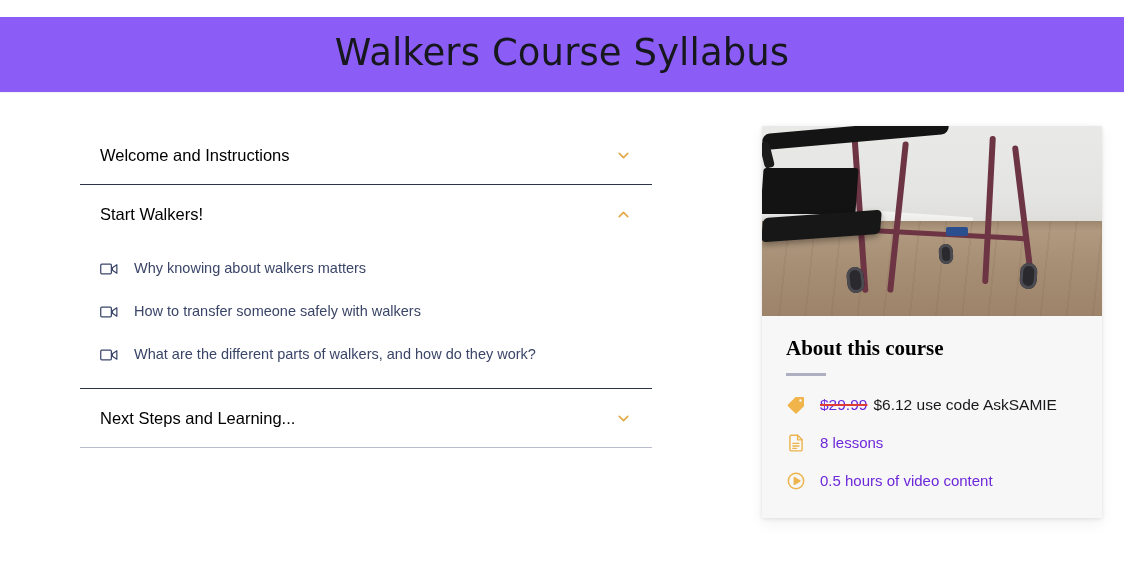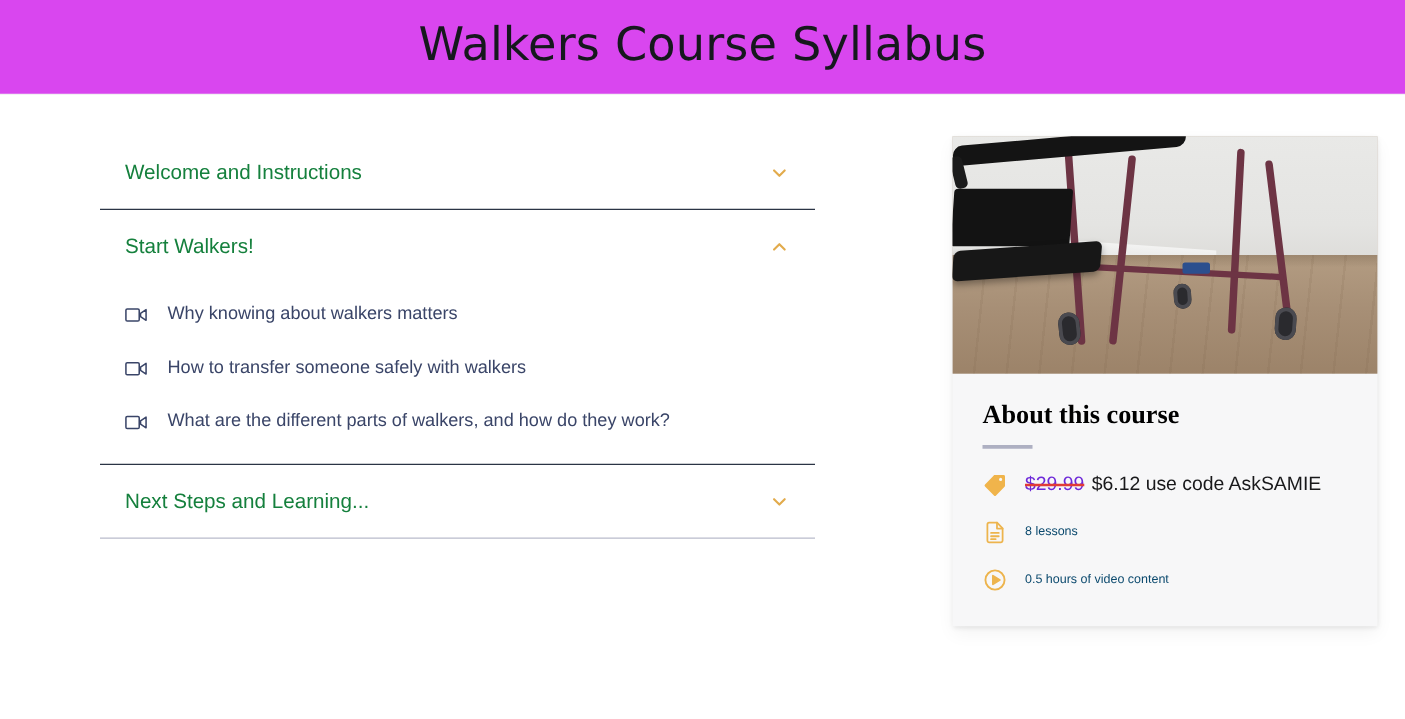--- a/index.html
+++ b/index.html
@@ -13,25 +13,26 @@
     height: 575px;
     background: #ffffff;
     font-family: "Liberation Sans", sans-serif;
     color: #2e3447;
     overflow: hidden;
   }
 
   
   .page-header {
     height: 76px;
-    background: #d946ef;
+    background: #8b5cf6;
     border-bottom: 1px solid #f2f2f4;
     display: flex;
     align-items: center;
     justify-content: center;
+    margin-top: 17px;
   }
   .page-title {
     font-family: "DejaVu Sans", sans-serif;
     font-size: 37px;
     font-weight: 400;
     color: #16181d;
     letter-spacing: 0.1px;
     line-height: 1;
     margin: 0;
     padding-bottom: 4px;
@@ -64,21 +65,21 @@
     align-items: center;
     justify-content: space-between;
     height: 58px;
     padding: 0 20px 0 20px;
     cursor: pointer;
     user-select: none;
   }
   .acc-title {
     font-size: 16.5px;
     font-weight: 400;
-    color: #15803d;
+    color: #000000;
     line-height: 1;
   }
   .chev {
     width: 17px;
     height: 17px;
     flex: 0 0 auto;
     display: block;
   }
 
   .acc-divider {
@@ -214,22 +215,22 @@
   }
   .card-row:last-child { margin-bottom: 0; }
 
   .card-row-icon {
     width: 20px; height: 20px;
     flex: 0 0 auto;
     margin-right: 14px;
     display: block;
   }
   .card-row-text {
-    font-size: 10px;
-    color: #0c4a6e;
+    font-size: 15px;
+    color: #6d28d9;
     line-height: 1.2;
   }
   .price-row-text { color: #18181a; font-size: 15.5px; }
   .price-old {
     color: #6d28d9;
     text-decoration: line-through;
     text-decoration-color: #e13b36;
     text-decoration-thickness: 2px;
     margin-right: 6px;
   }

